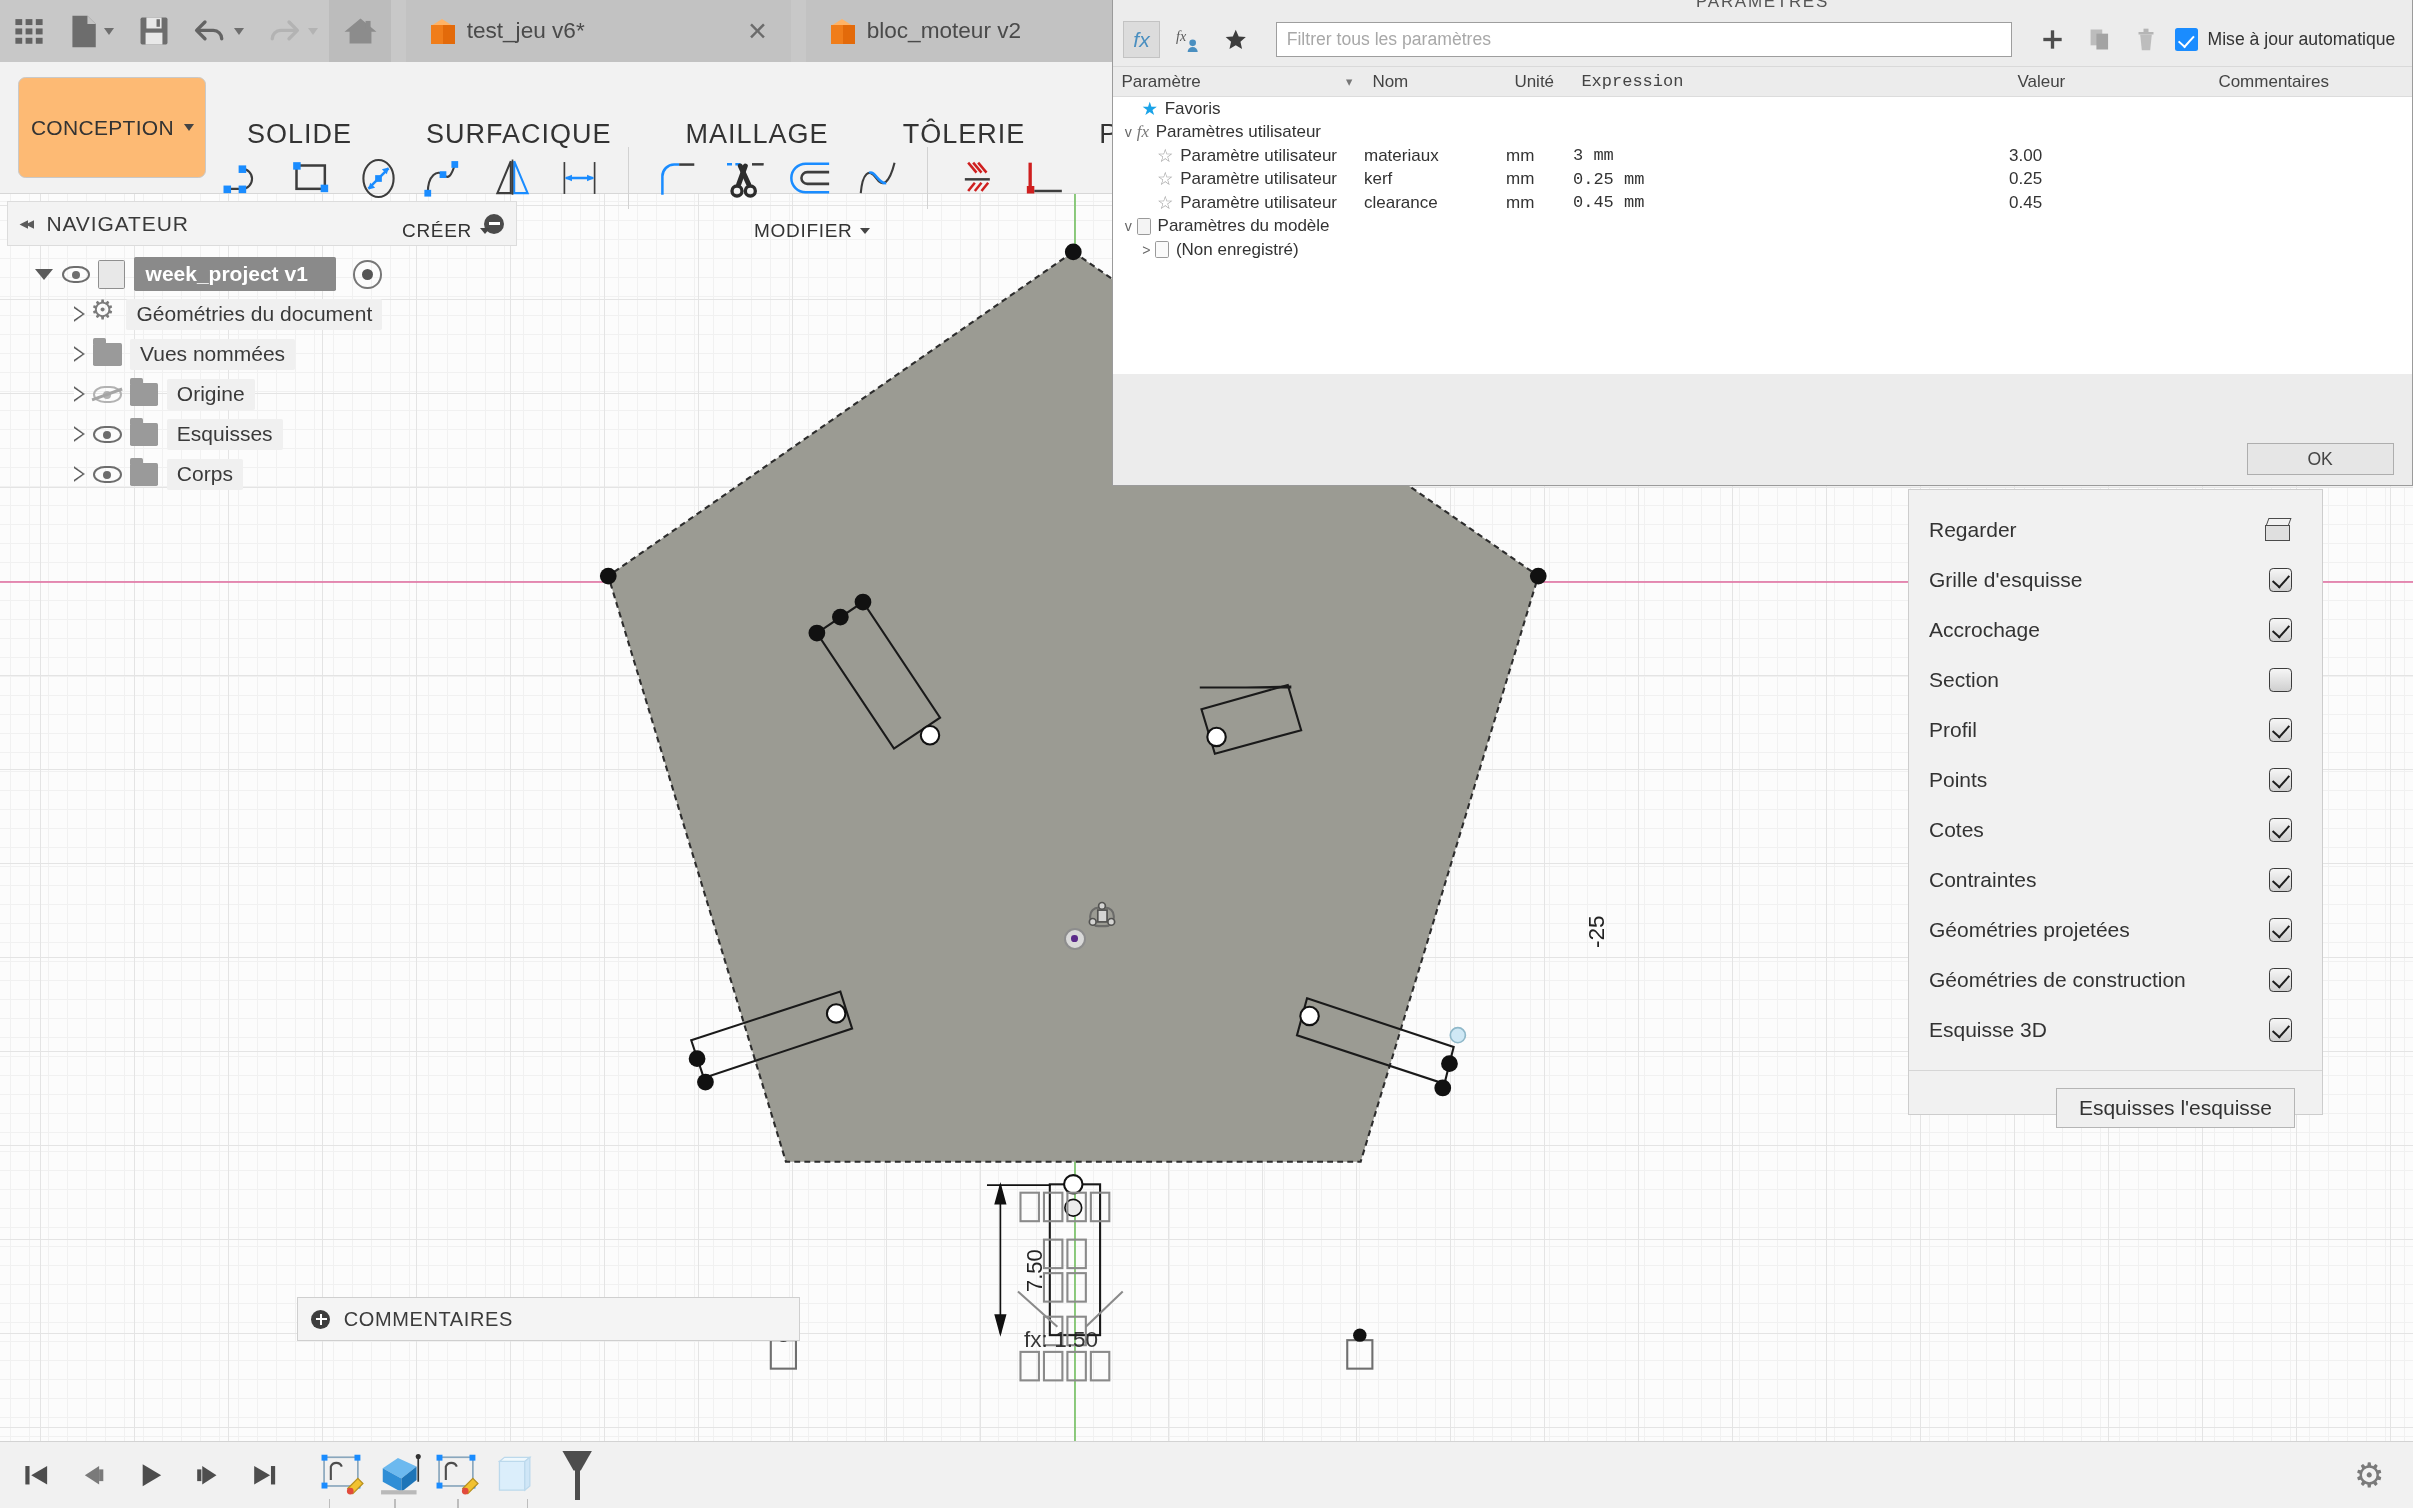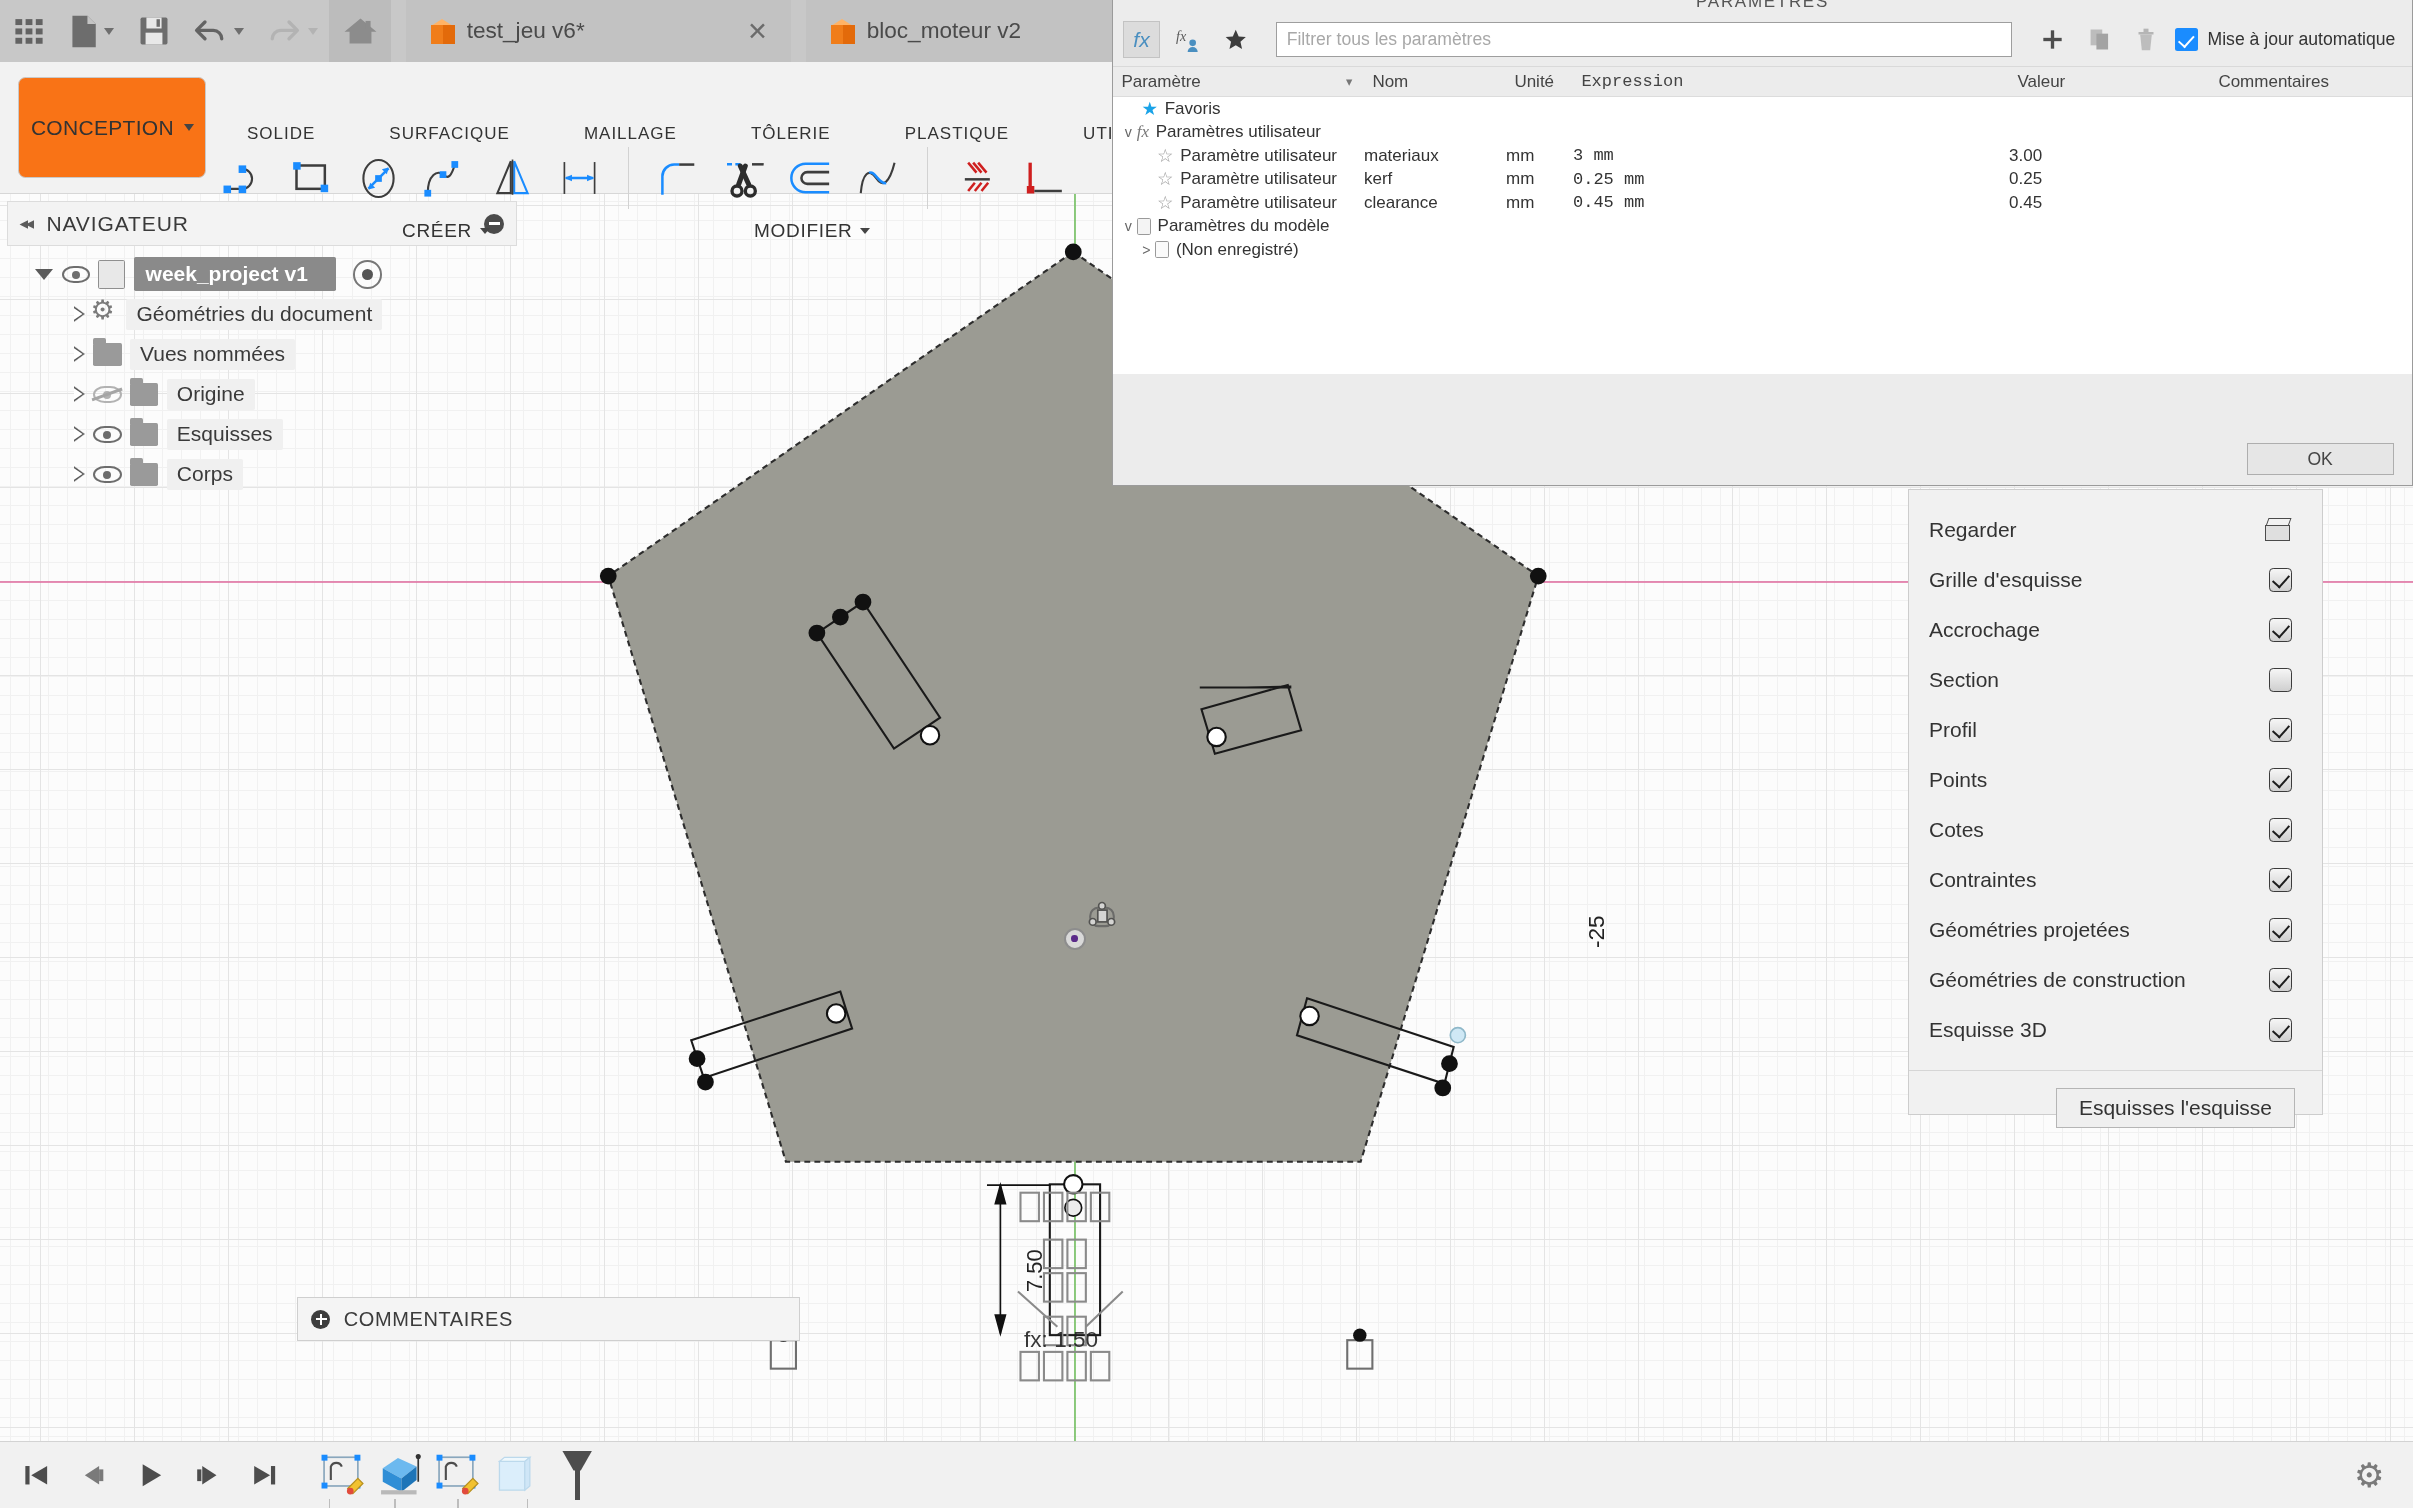--- a/index.html
+++ b/index.html
@@ -45,31 +45,31 @@
   .cube-ico .rt { left:11.7px; top:6.7px; width:11.7px; height:18.4px; background:#e36a0a; }
 
   
   .ribbon {
     position: absolute; left: 0; top: 62px; width: 2413px; height: 132px;
     background: #f2f2f2;
     border-bottom: 0.8px solid #d7d7d7;
   }
   .wsbtn {
     position: absolute; left: 18.4px; top: 15px; width: 188px; height: 101px;
-    border: 0.8px solid #c9c9c9; border-radius: 7.5px; background: #f97316;
+    border: 0.8px solid #c9c9c9; border-radius: 7.5px; background: #fdba74;
     display: flex; align-items: center; justify-content: center;
     font-size: 21px; color: #333; letter-spacing: 0.3px;
   }
   .wsbtn .caret { border-top-color: #444; margin-left: 10px;
                   border-left-width:5.9px;border-right-width:5.9px;border-top-width:7.5px;}
   .ribbon-tabs {
     position: absolute; left: 210px; top: 55px; height: 34px;
     display: flex; align-items: center;
   }
-  .rtab { font-size: 17px; color: #333; letter-spacing: 1px; padding: 0 37px; white-space: nowrap;}
+  .rtab { font-size: 27px; color: #333; letter-spacing: 1px; padding: 0 37px; white-space: nowrap;}
   .ribbon-tools { position: absolute; left: 211px; top: 80px; display: flex; align-items: flex-start; }
   .tool { width: 67px; height: 72px; display: flex; align-items: center; justify-content: center; }
   .vsep { width:0.8px; height: 62px; background: #d2d2d2; margin: 5px 15px 0 15px; }
   .grp-label {
     position: absolute; font-size: 19px; color: #333; letter-spacing: 0.7px;
     display:flex; align-items:center;
   }
   .grp-label .caret { border-top-color:#444; margin-left:7.5px;
                       border-left-width:5px;border-right-width:5px;border-top-width:6.7px;}
 

